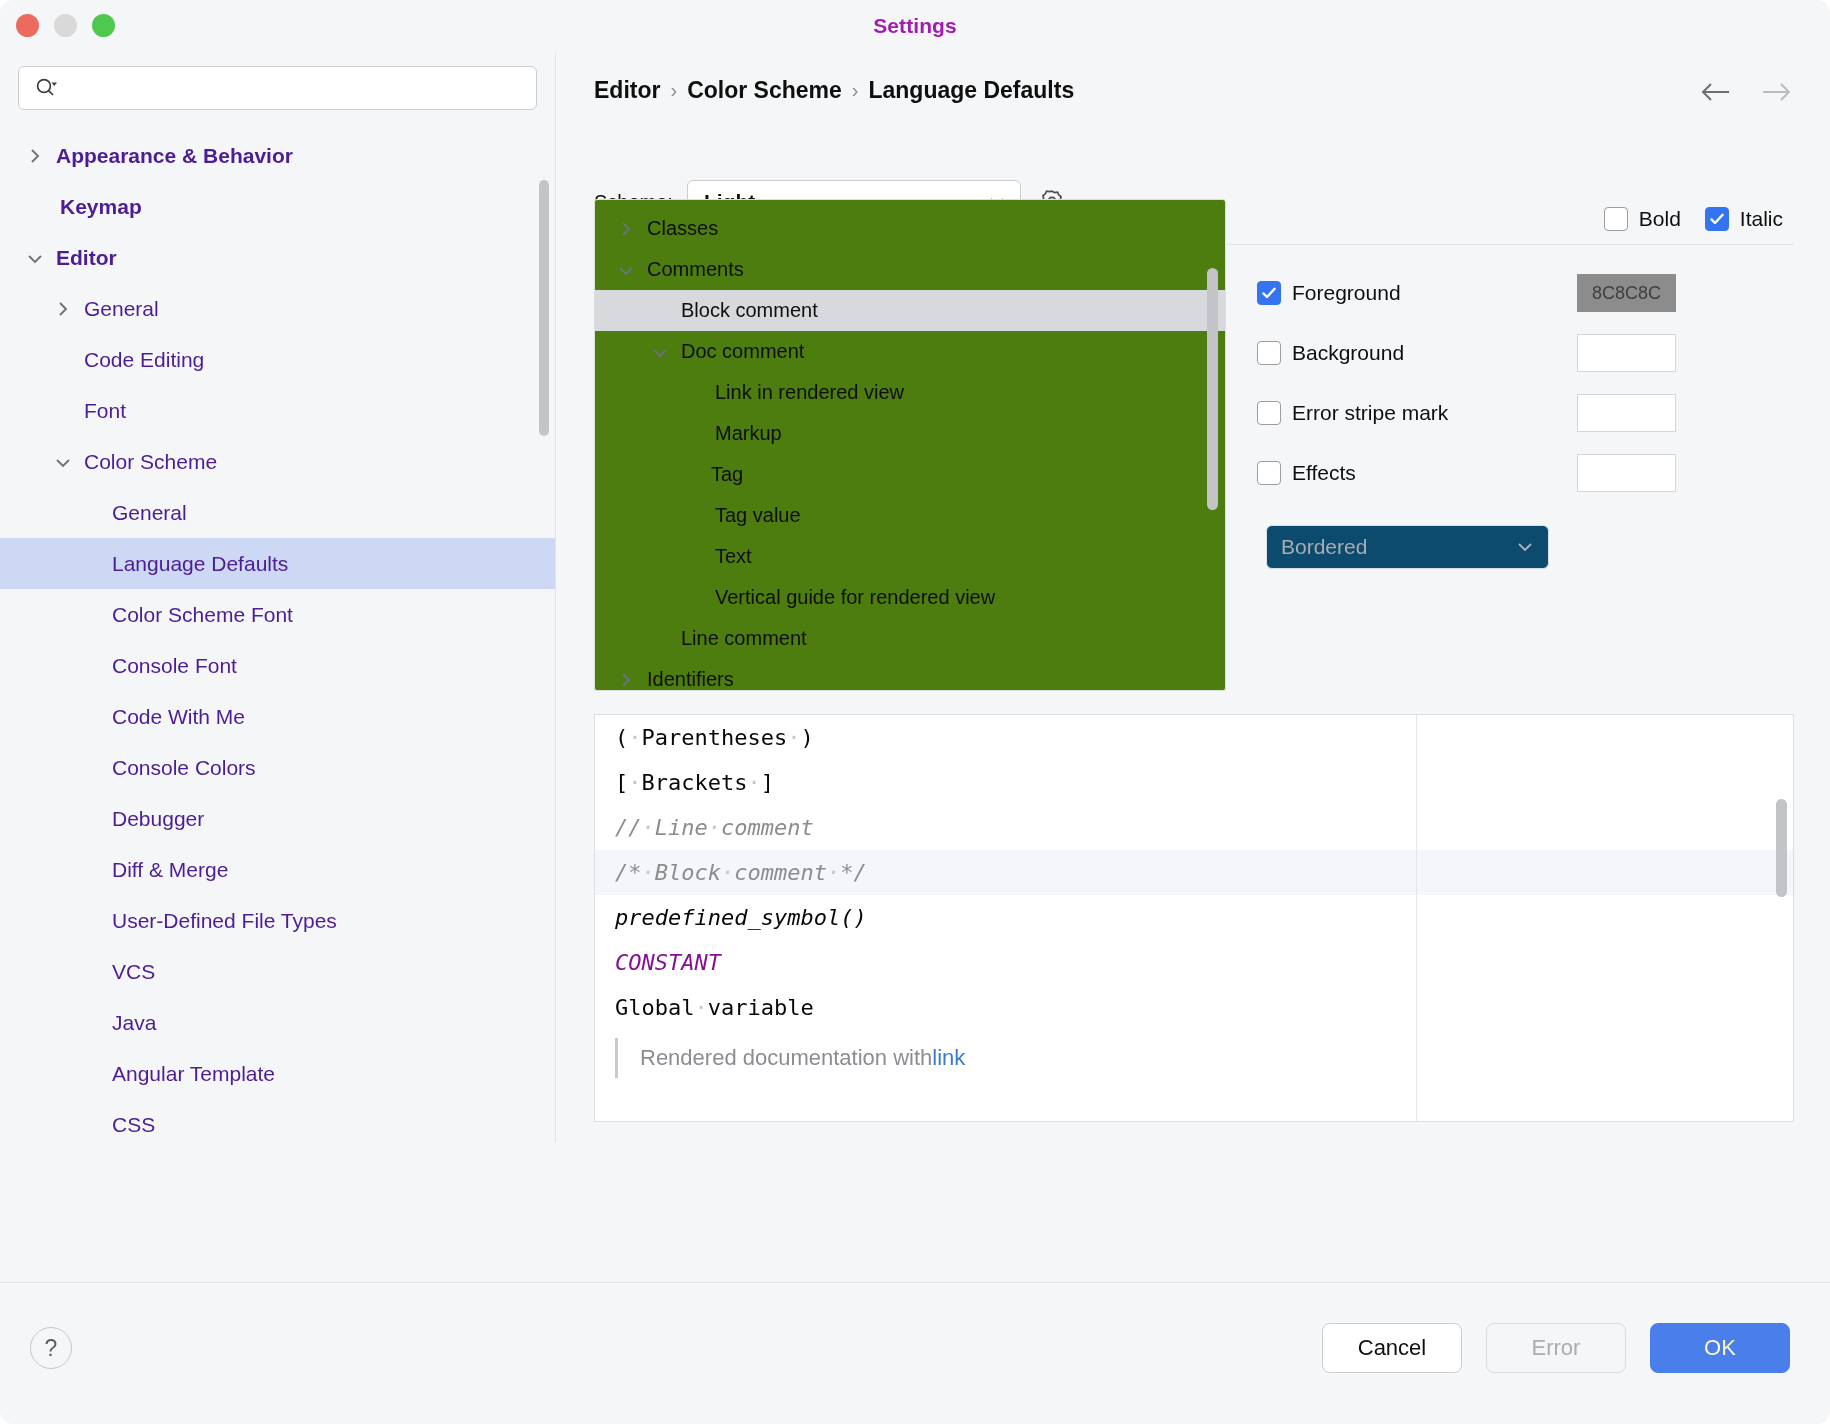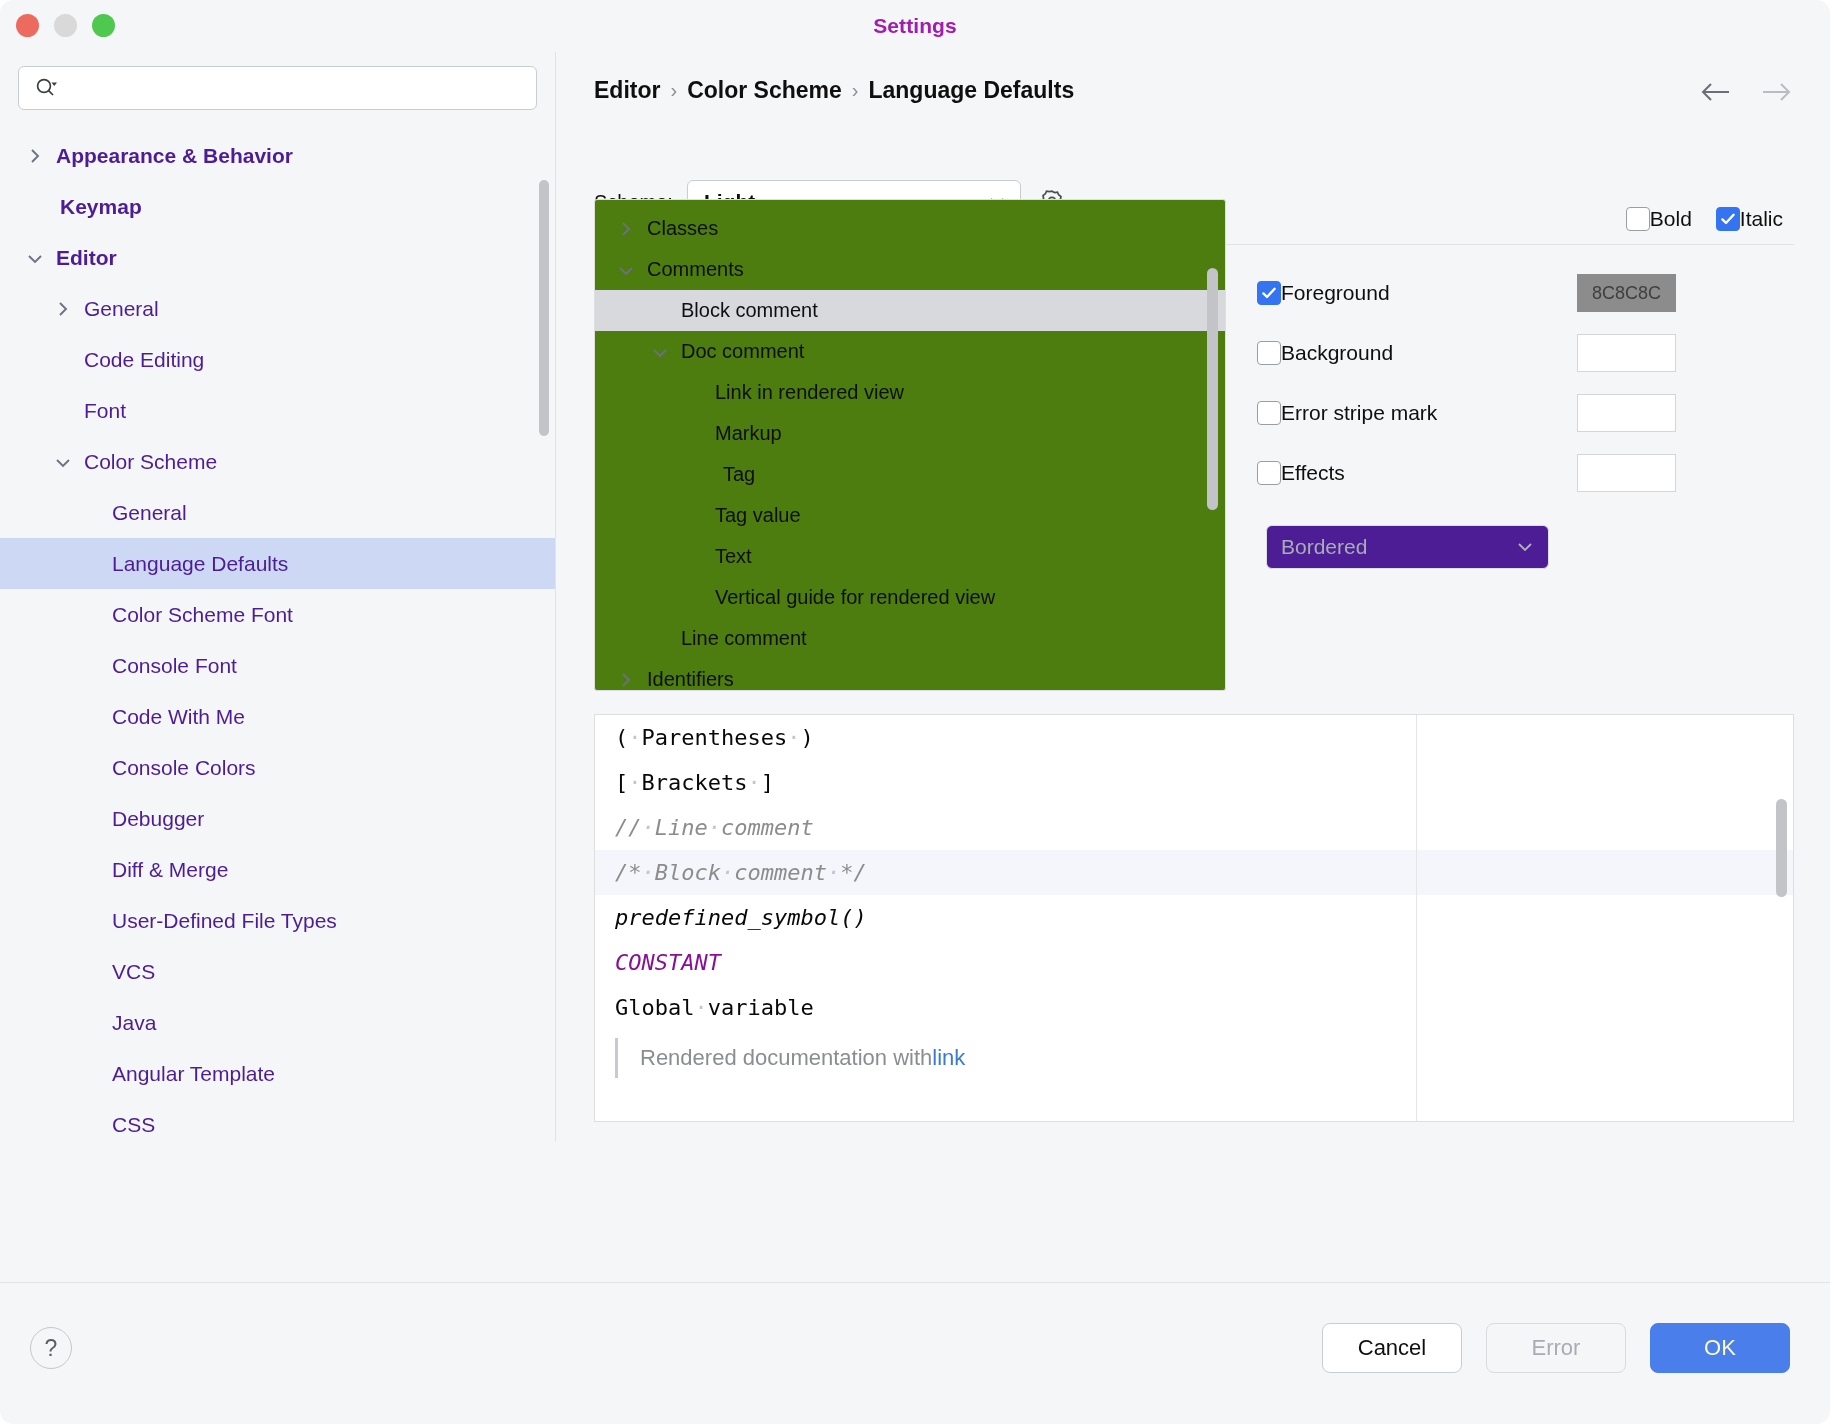--- a/index.html
+++ b/index.html
@@ -146,21 +146,21 @@
     width: 11px; border-radius: 6px;
     background: #c2c4c7;
   }
 
   
   .attrs { position: absolute; left: 700px; top: 155px; width: 540px; }
   .attr-top {
     display: flex; justify-content: flex-end; gap: 24px;
     align-items: center; margin-bottom: 32px; padding-right: 14px;
   }
-  .cbrow { display: flex; align-items: center; }
+  .cbrow { display: flex; align-items: center; gap: 11px; }
   .cb {
     width: 24px; height: 24px; border-radius: 4px;
     border: 1.5px solid #9a9ea3; background: #ffffff;
     display: inline-flex; align-items: center; justify-content: center;
     flex: 0 0 auto;
   }
   .cb.checked { background: #3574f0; border-color: #3574f0; }
   .cb-label { font-size: 21px; color: #0f0f0f; }
   .attr-line {
     display: flex; align-items: center;
@@ -174,21 +174,21 @@
     display: flex; align-items: center; justify-content: center;
     font-size: 18px;
   }
   .swatch.filled {
     background: #8c8c8c; border-color: #8c8c8c; color: #3f3f3f;
   }
   .effects-combo {
     margin-top: 22px; margin-left: 9px;
     width: 283px; height: 44px;
     border: 1px solid #dcdee0; border-radius: 6px;
-    background: #4c1d95;
+    background: #0c4a6e;
     display: flex; align-items: center; justify-content: space-between;
     padding: 0 12px 0 14px;
     font-size: 21px; color: #a9acb4;
   }
 
   
   .preview {
     position: absolute; left: 37px; top: 662px;
     width: 1200px; height: 408px;
     background: #ffffff;
@@ -469,21 +469,21 @@
           <div class="ct-row" style="padding-left: 86px;">
             <span class="tw empty"></span>
             <span style="margin-left:8px">Link in rendered view</span>
           </div>
           <div class="ct-row" style="padding-left: 86px;">
             <span class="tw empty"></span>
             <span style="margin-left:8px">Markup</span>
           </div>
           <div class="ct-row" style="padding-left: 86px;">
             <span class="tw empty"></span>
-            <span style="margin-left:16px">Tag</span>
+            <span style="margin-left:4px">Tag</span>
           </div>
           <div class="ct-row" style="padding-left: 86px;">
             <span class="tw empty"></span>
             <span style="margin-left:8px">Tag value</span>
           </div>
           <div class="ct-row" style="padding-left: 86px;">
             <span class="tw empty"></span>
             <span style="margin-left:8px">Text</span>
           </div>
           <div class="ct-row" style="padding-left: 86px;">

